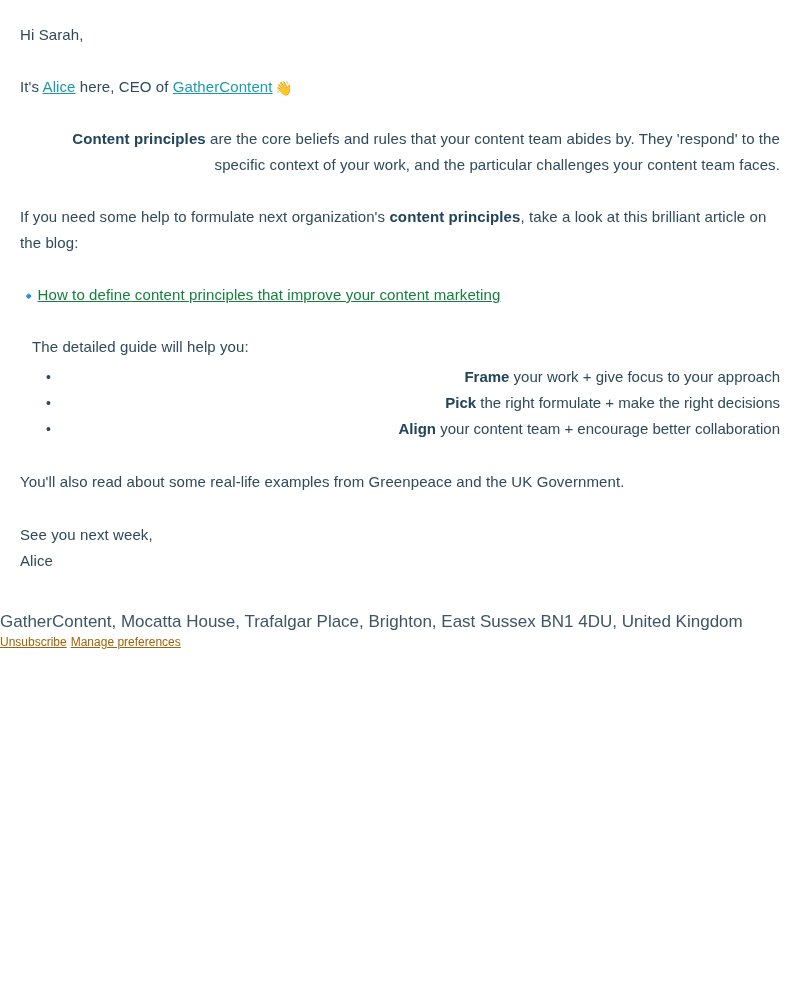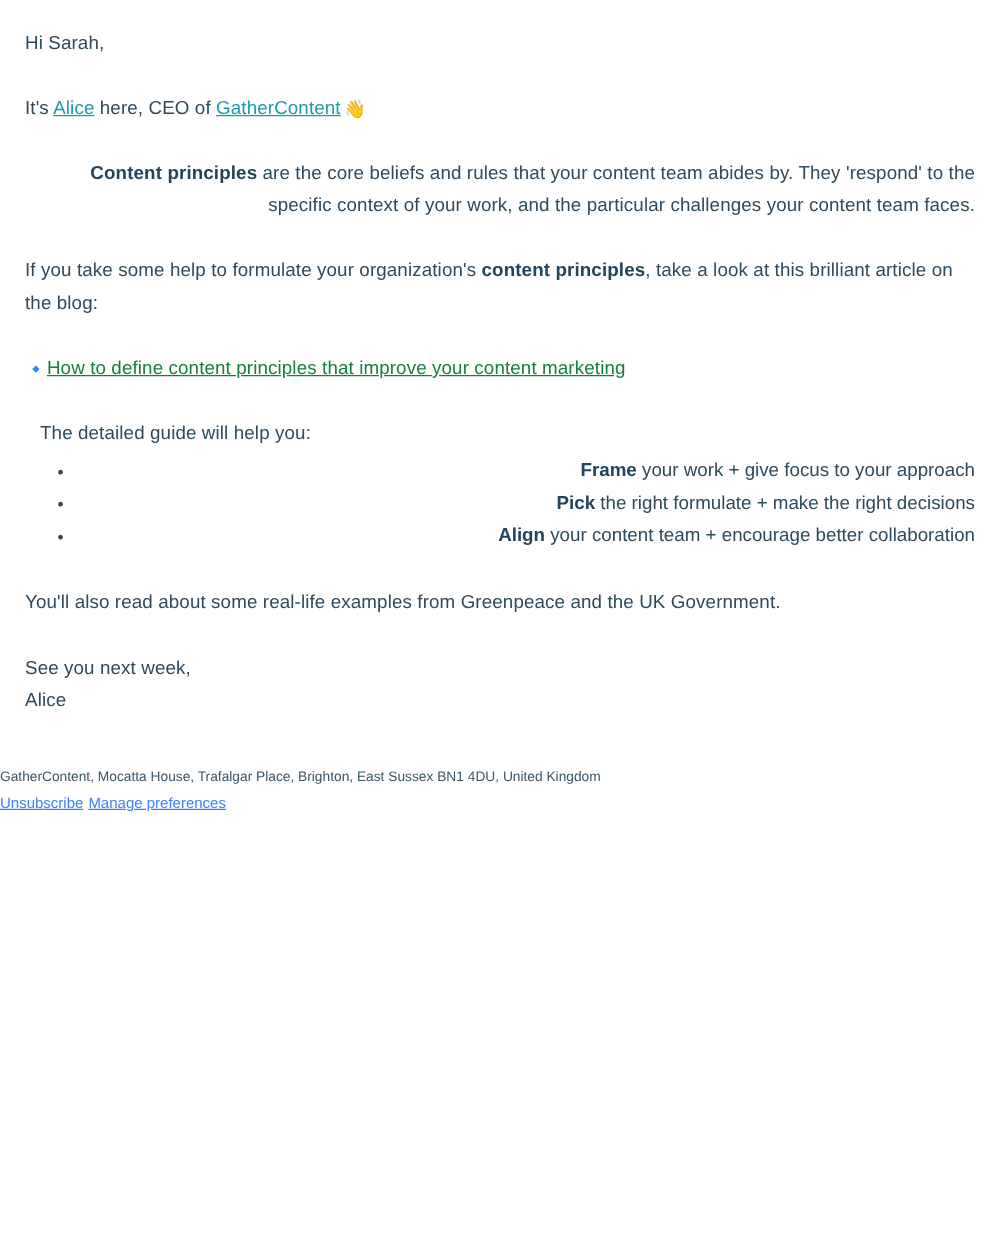--- a/index.html
+++ b/index.html
@@ -99,32 +99,32 @@
     color: #2e4a5c;
   }
 
   .footer {
     padding: 0;
     margin: 0;
   }
   .footer-address {
     margin: 0;
     padding: 0 0 0 0;
-    font-size: 11px;
+    font-size: 17px;
     line-height: 20px;
     color: #3c5567;
   }
   .footer-links {
     margin: 0;
     padding: 0;
     font-size: 12px;
     line-height: 20px;
   }
   .footer-links a {
-    color: #3b82f6;
+    color: #a16207;
     text-decoration: underline;
   }
   .footer-sep {
     display: inline-block;
     width: 4px;
   }
 </style>
 </head>
 <body>
 
@@ -134,21 +134,21 @@
 
   <p class="para intro">
     <span>It's </span><a class="link" href="#">Alice</a><span> here, CEO of </span><a class="link" href="#">GatherContent</a><span class="wave-icon">👋</span>
   </p>
 
   <p class="para principles-def">
     <span class="bold">Content principles</span><span> are the core beliefs and rules that your content team abides by. They 'respond' to the specific context of your work, and the particular challenges your content team faces.</span>
   </p>
 
   <p class="para help-para">
-    <span>If you take some help to formulate your organization's </span><span class="bold">content principles</span><span>, take a look at this brilliant article on the blog:</span>
+    <span>If you need some help to formulate next organization's </span><span class="bold">content principles</span><span>, take a look at this brilliant article on the blog:</span>
   </p>
 
   <p class="para link-row">
     <span class="diamond-icon">🔹</span><a class="article-link" href="#">How to define content principles that improve your content marketing</a>
   </p>
 
   <p class="para guide-lead">The detailed guide will help you:</p>
 
   <ul class="benefits">
     <li>

